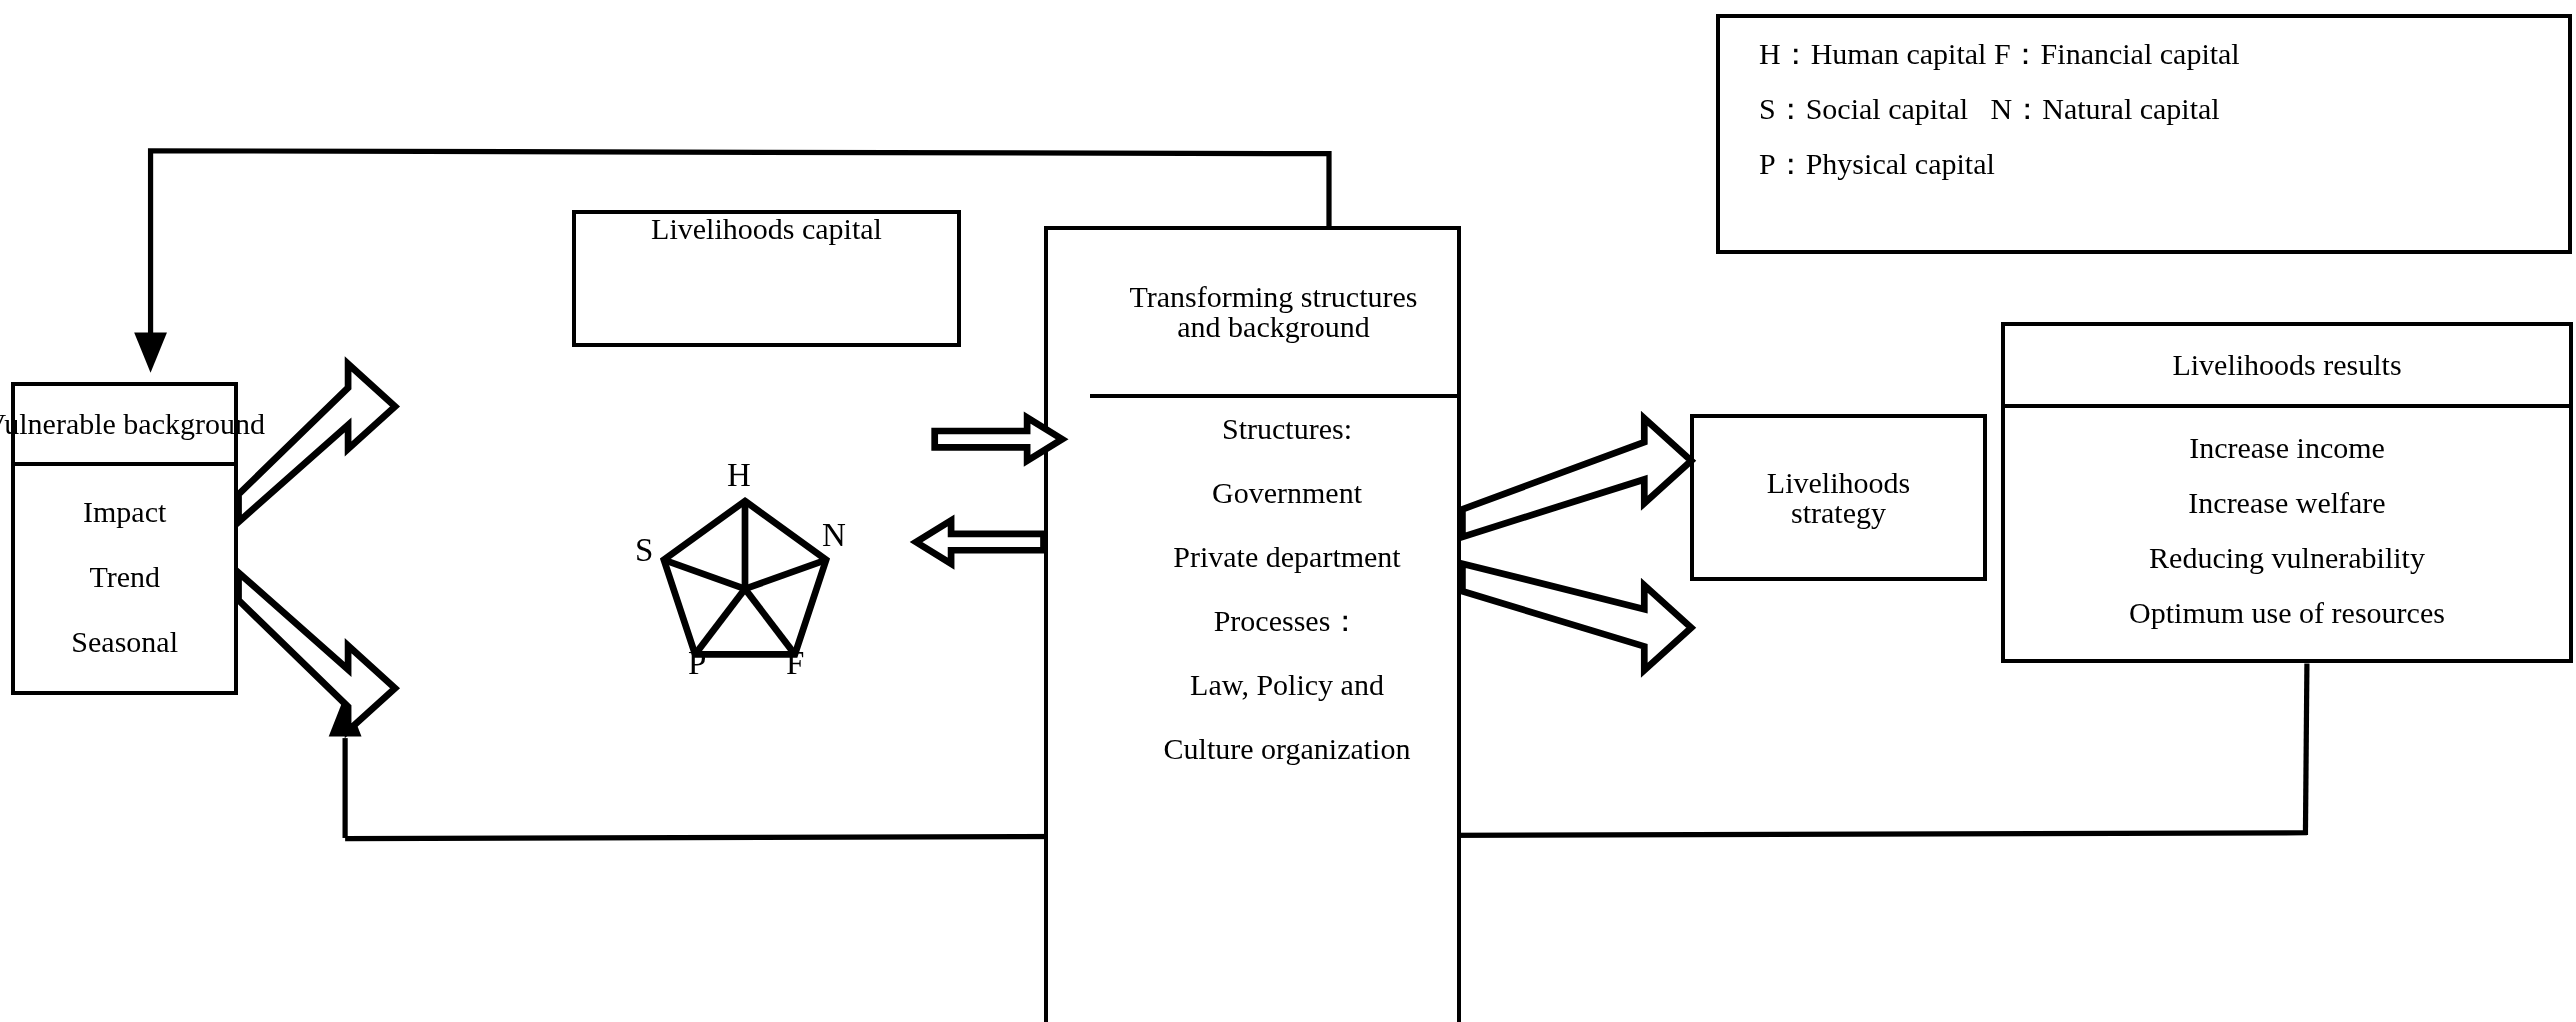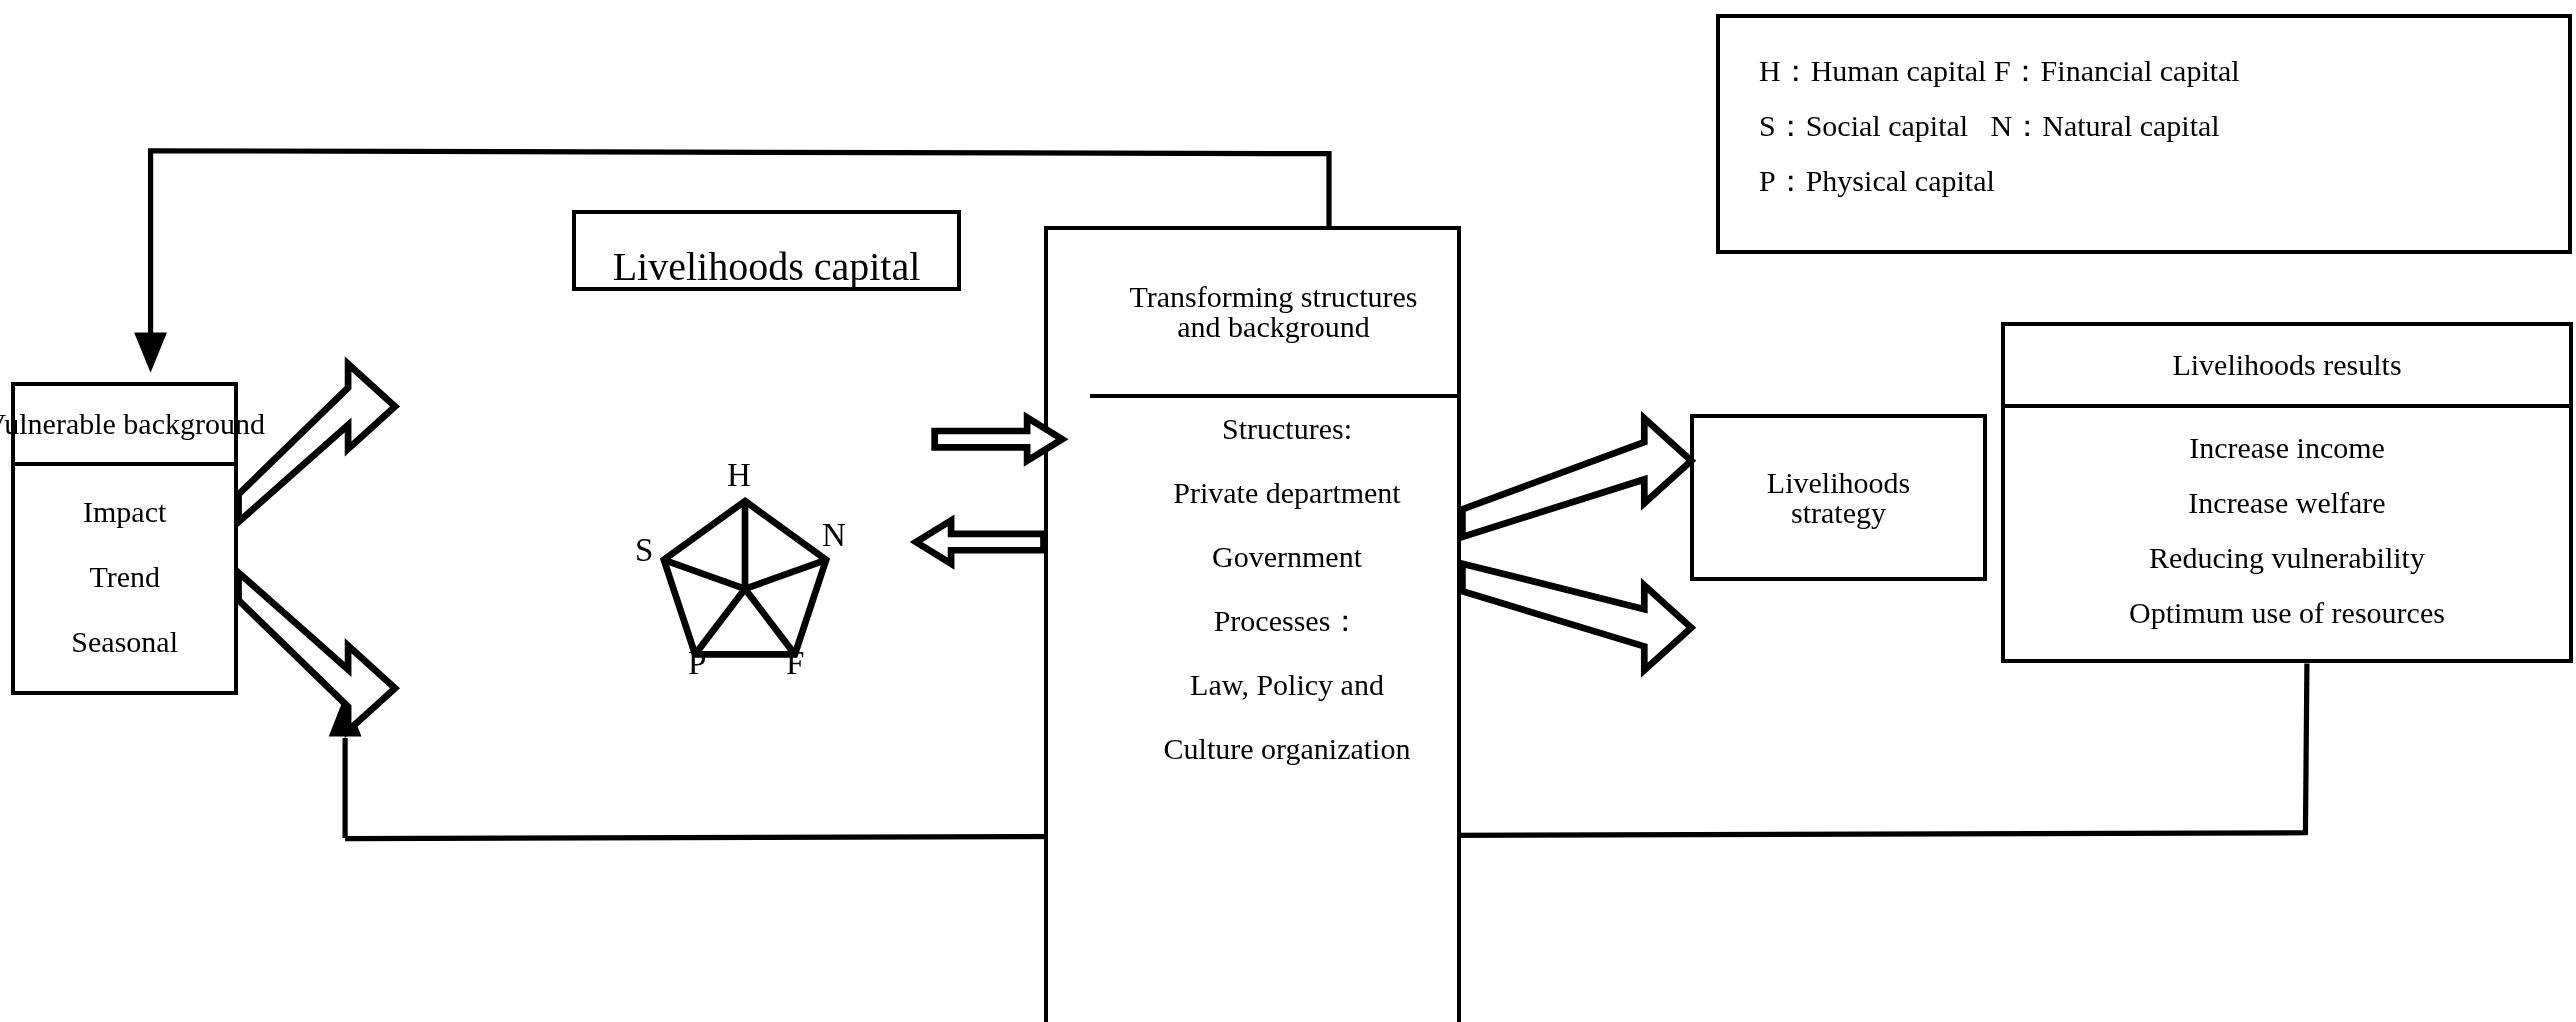--- a/index.html
+++ b/index.html
@@ -48,23 +48,23 @@
   }
 
   
   #vulnerable-box {
     left: 11.2px; top: 382px; width: 227px; height: 313px;
   }
   #vulnerable-box .box-header { height: 80px; font-size: 30px; }
   #vulnerable-box .box-body { height: calc(100% - 80px); padding: 13.4px 0 16.4px; font-size: 30px; }
 
   #capital-box {
-    left: 572px; top: 210px; width: 389px; height: 81px;
-    display: flex; align-items: flex-end; justify-content: center;
-    font-size: 40px;
+    left: 572px; top: 210px; width: 389px; height: 137px;
+    display: flex; align-items: flex-start; justify-content: center;
+    font-size: 30px;
   }
 
   #transform-box {
     left: 1044px; top: 226px; width: 417px; height: 831px; padding-left: 42px;
   }
   #transform-box .box-header {
     height: 168px; font-size: 30px; flex-direction: column;
     justify-content: center; line-height: 1.62;
   }
   #transform-box .box-list {
@@ -83,21 +83,21 @@
   }
 
   #results-box {
     left: 2001px; top: 322px; width: 572px; height: 341px;
   }
   #results-box .box-header { height: 82px; font-size: 30px; }
   #results-box .box-body { height: calc(100% - 82px); padding: 12px 0 18px; font-size: 30px; }
 
   #legend-box {
     left: 1716px; top: 14px; width: 856px; height: 240px;
-    padding: 38px 0 0 39px;
+    padding: 21px 0 0 39px;
     font-size: 30px;
   }
   #legend-box .legend-row {
     white-space: pre;
     margin-bottom: 25px;
     line-height: 1.0;
   }
 
   
   #pentagon-group { position: absolute; left: 611px; top: 462px; width: 268px; height: 224px; z-index: 4; }
@@ -212,22 +212,22 @@
     <span class="line-txt">Livelihoods capital</span>
   </div>
 
   <div class="box" id="transform-box">
     <div class="box-header">
       <span class="line-txt">Transforming structures</span>
       <span class="line-txt">and background</span>
     </div>
     <div class="box-list">
       <div class="line-txt">Structures:</div>
+      <div class="line-txt">Government</div>
       <div class="line-txt">Private department</div>
-      <div class="line-txt">Government</div>
       <div class="line-txt">Processes：</div>
       <div class="line-txt">Law, Policy and</div>
       <div class="line-txt">Culture organization</div>
     </div>
   </div>
 
   <div class="box" id="strategy-box">
     <span class="line-txt">Livelihoods</span>
     <span class="line-txt">strategy</span>
   </div>

